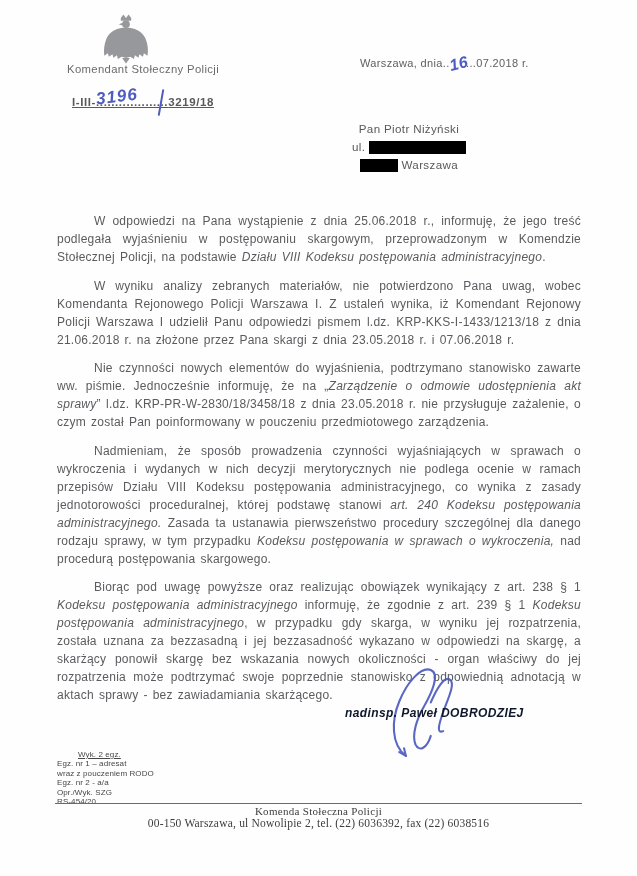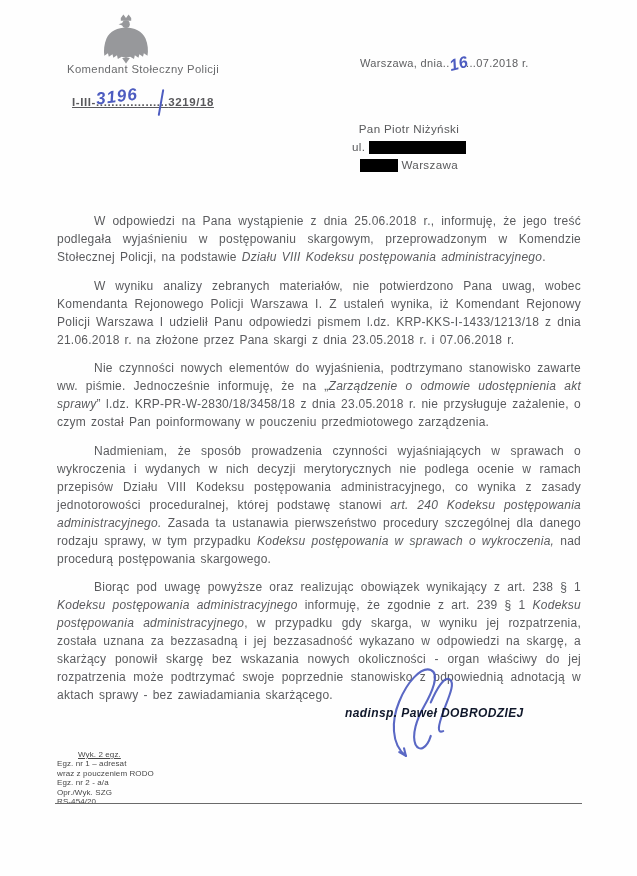--- a/index.html
+++ b/index.html
@@ -155,14 +155,18 @@
     <div>
         <div>Egz. nr 1 – adresat</div>
         <div>wraz z pouczeniem RODO</div>
         <div>Egz. nr 2 - a/a</div>
         <div>Opr./Wyk. SZG</div>
         <div>RS-454/20</div>
       </div>
   </div>
 
   <div class="footer-rule"></div>
+  <div class="footer">
+    <div class="footer-org">Komenda Stołeczna Policji</div>
+    <div class="footer-addr">00-150 Warszawa, ul Nowolipie 2, tel. (22) 6036392, fax (22) 6038516</div>
+  </div>
 
 </div>
 
 </body></html>

